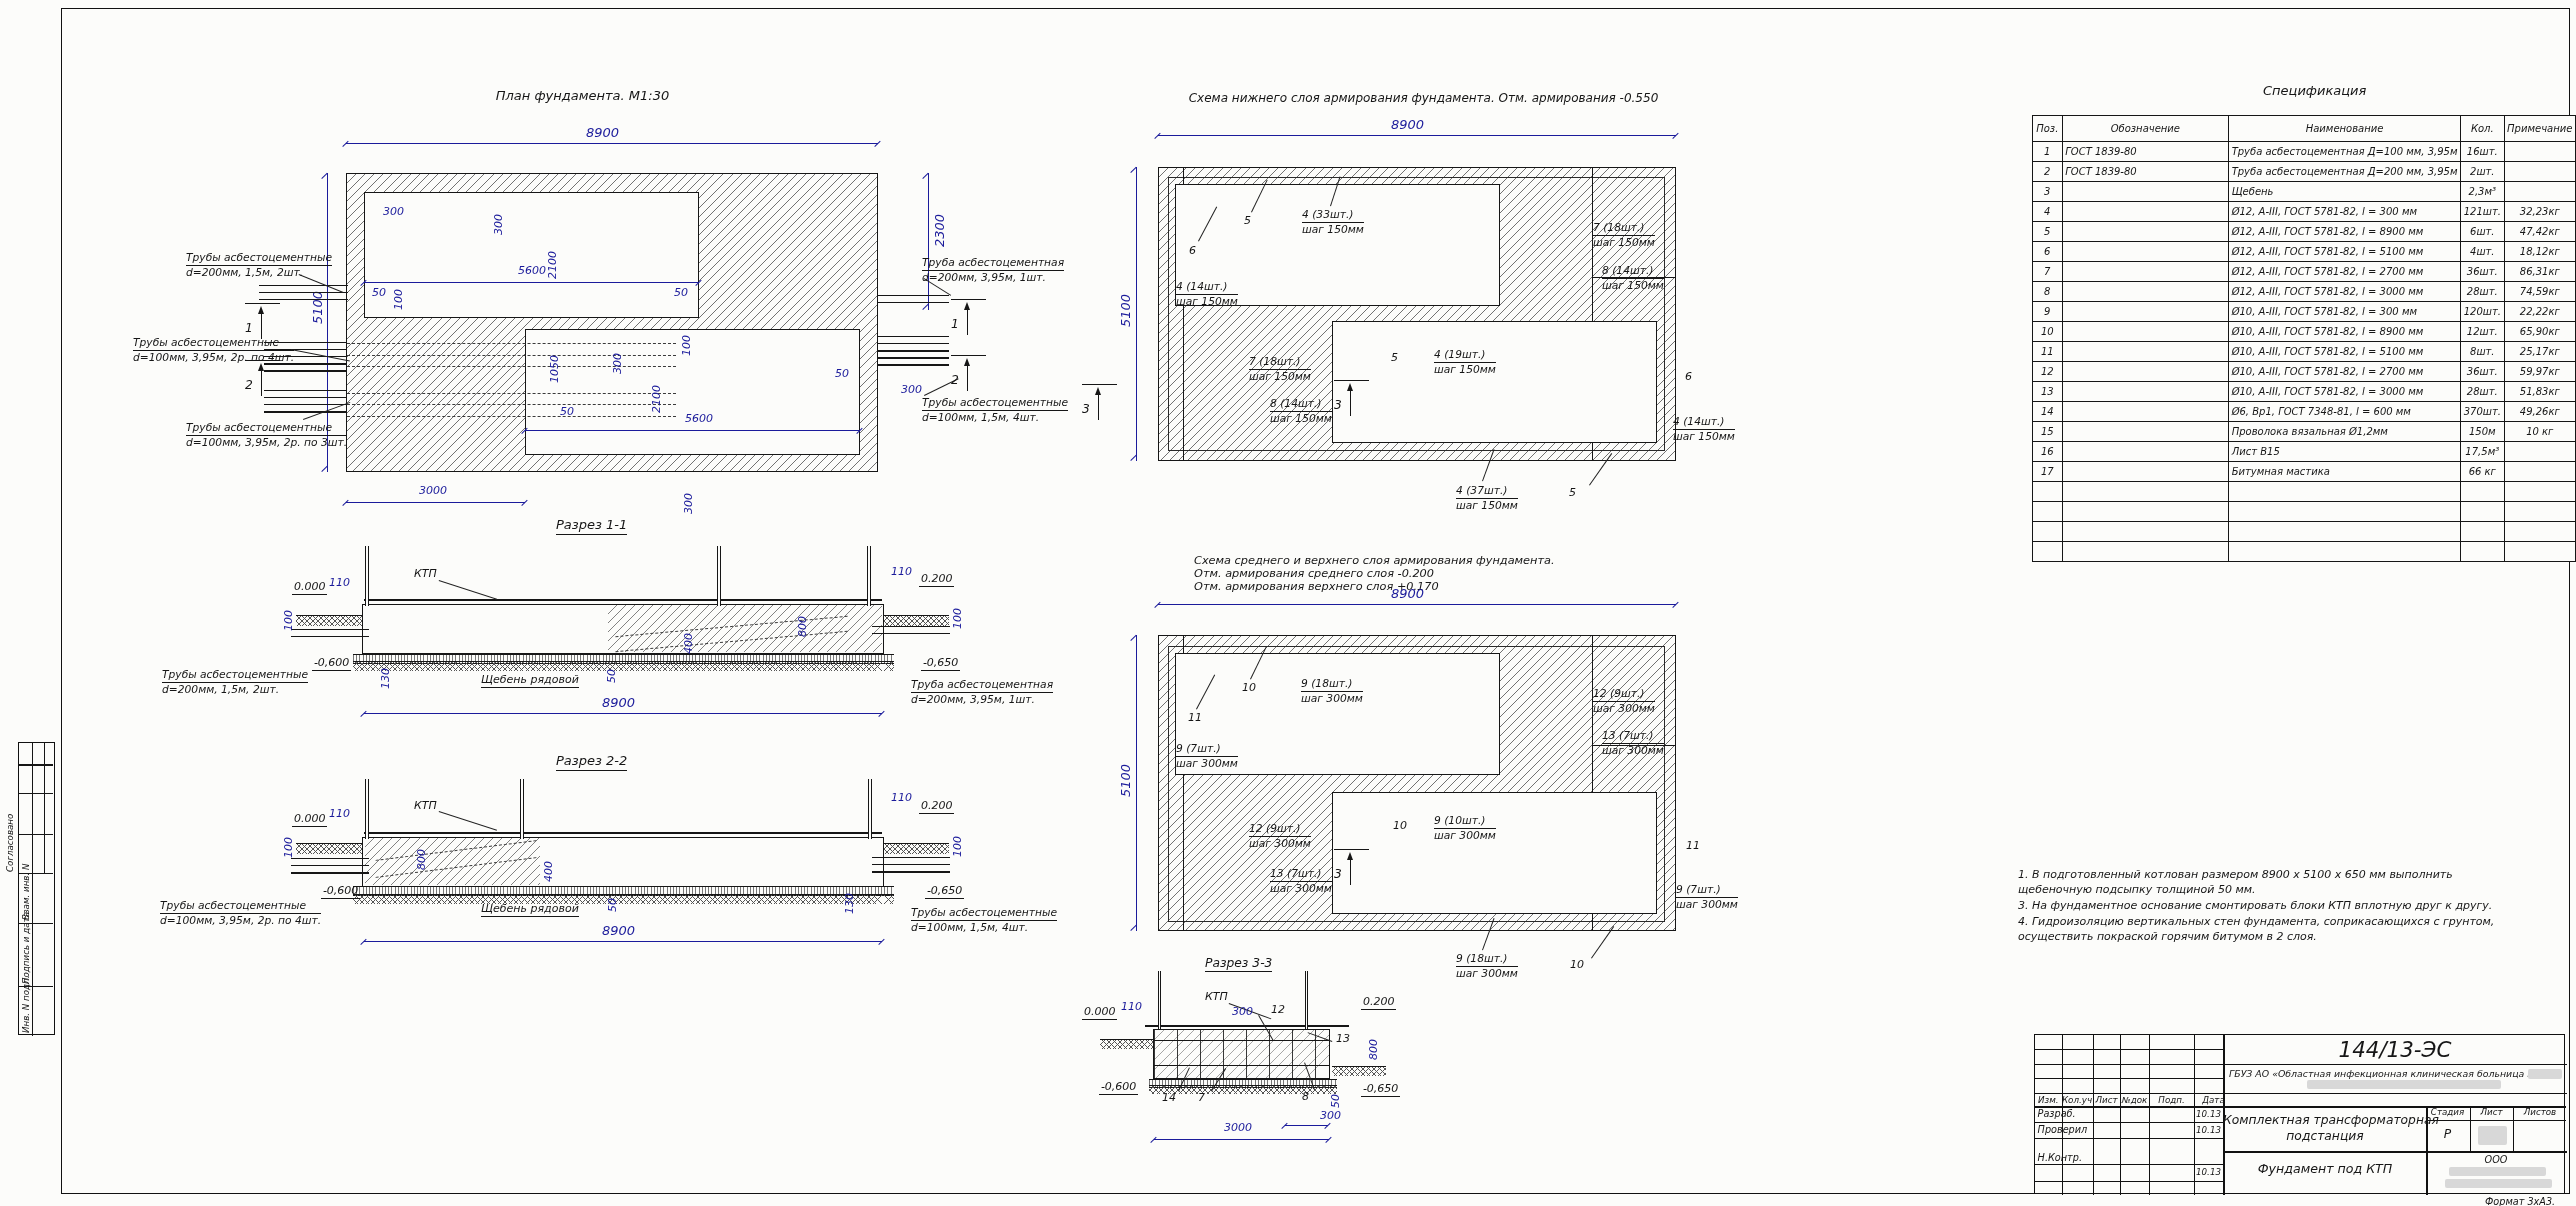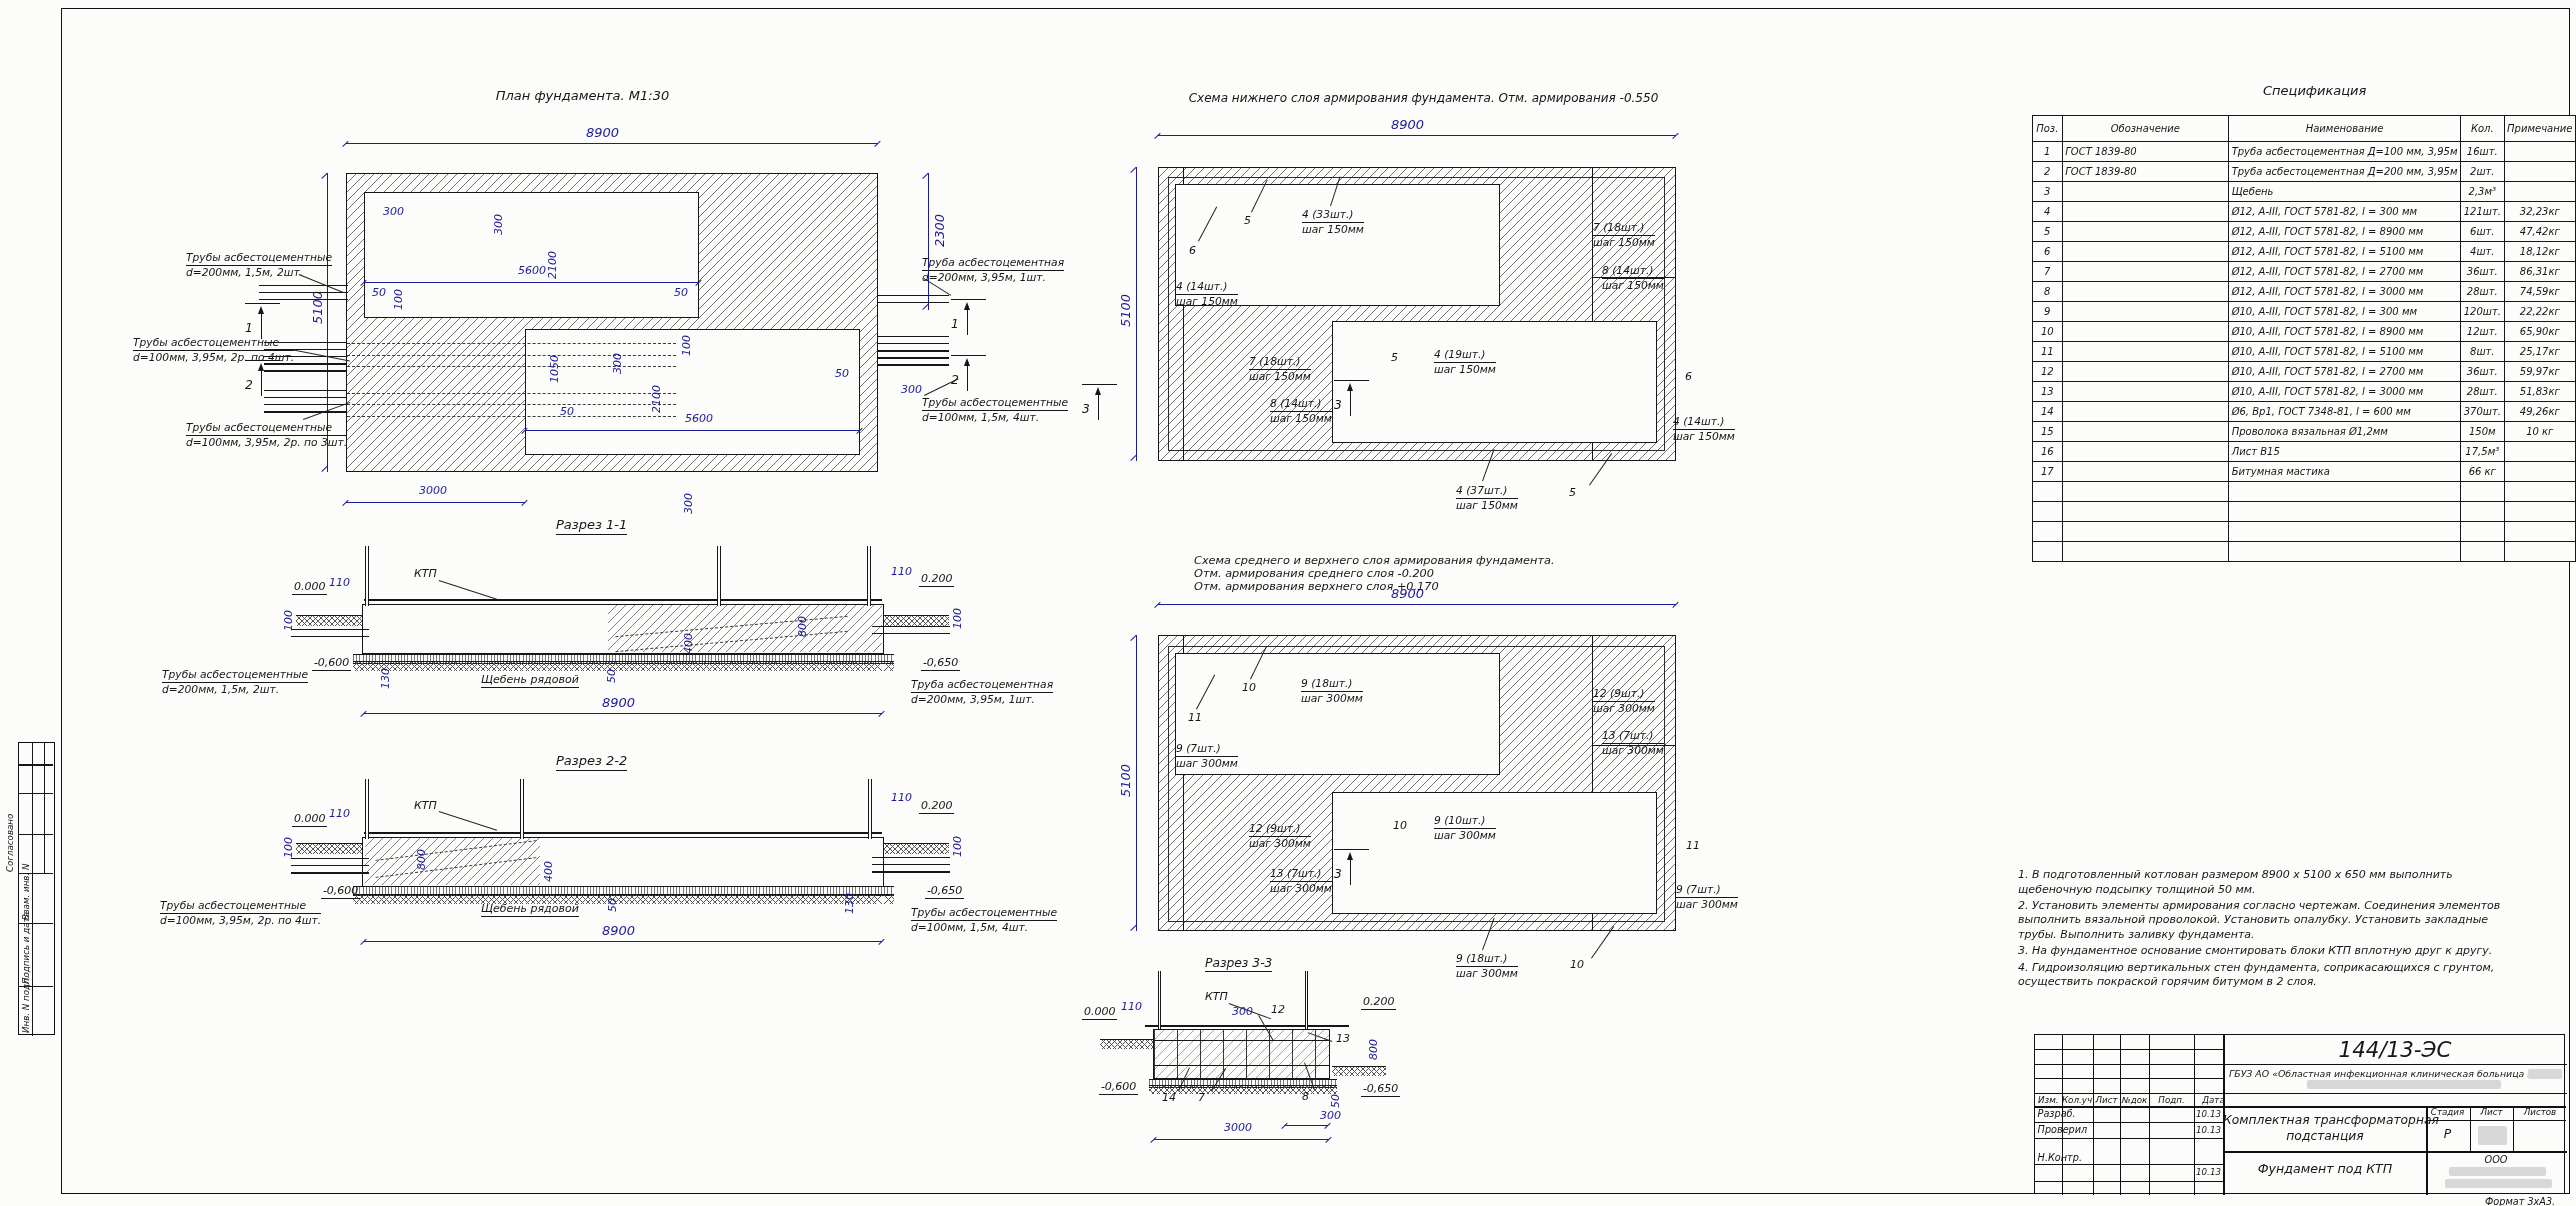--- a/index.html
+++ b/index.html
@@ -604,21 +604,20 @@
           <td class="c1"></td>
           <td class="c2"></td>
           <td class="c3"></td>
           <td class="c4"></td>
         </tr>
       </tbody>
   </table>
 
   <div class="notes">
     <p>1.  В подготовленный котлован размером  8900 х 5100 х 650 мм  выполнить  щебеночную  подсыпку толщиной  50 мм.</p>
-    <p>2.  Установить элементы армирования согласно чертежам. Соединения элементов выполнить вязальной проволокой. Установить опалубку. Установить закладные трубы. Выполнить заливку фундамента.</p>
     <p>3.  На  фундаментное  основание смонтировать  блоки КТП  вплотную  друг  к  другу.</p>
     <p>4.  Гидроизоляцию  вертикальных  стен  фундамента,  соприкасающихся  с грунтом,  осуществить  покраской  горячим  битумом  в  2  слоя.</p>
   </div>
 
   <div class="tb">
     <div class="bl" style="left:26.5px;top:0;width:1.3px;height:160px"></div>
     <div class="bl" style="left:58px;top:0;width:1.3px;height:160px"></div>
     <div class="bl" style="left:85px;top:0;width:1.3px;height:160px"></div>
     <div class="bl" style="left:114px;top:0;width:1.3px;height:160px"></div>
     <div class="bl" style="left:159px;top:0;width:1.3px;height:160px"></div>

